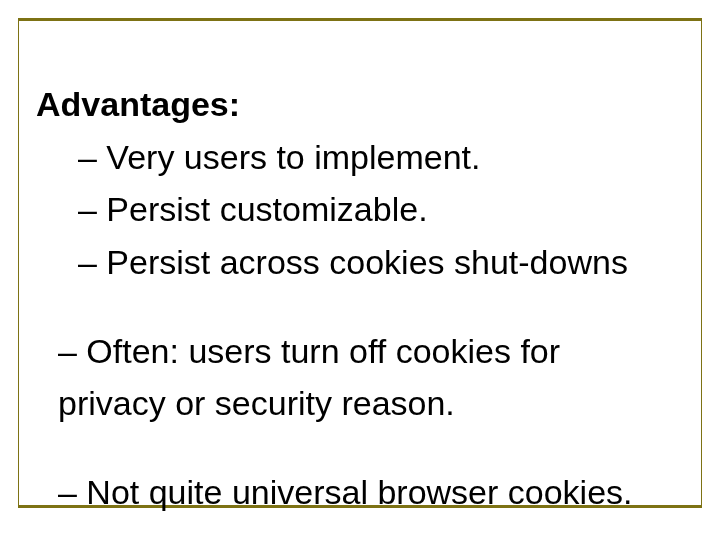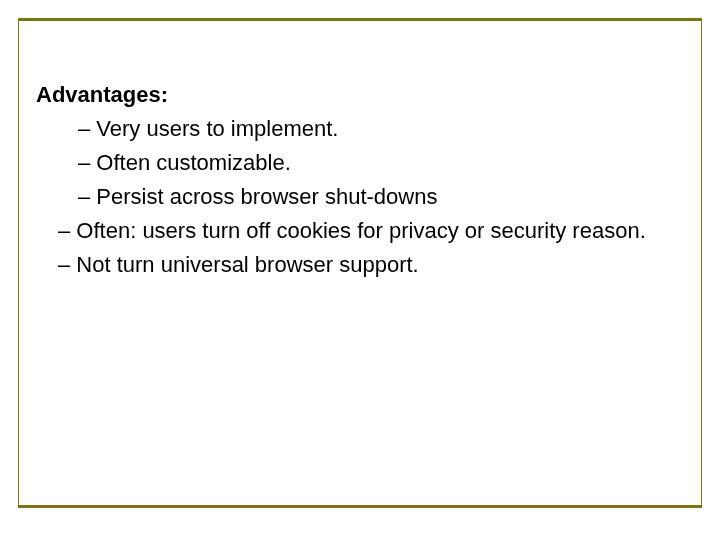--- a/index.html
+++ b/index.html
@@ -19,38 +19,39 @@
     border-left: 1px solid #7d7214;
     border-right: 1px solid #7d7214;
     border-bottom: 3px solid #7d7214;
   }
   .content {
     position: absolute;
     left: 36px;
     top: 78px;
     width: 640px;
     color: #000000;
-    font-size: 22px;
+    font-size: 34px;
     line-height: 1.55;
   }
   .heading {
     font-weight: bold;
   }
   .bullet {
     padding-left: 42px;
   }
   .sub {
     padding-left: 22px;
+    margin-top: 36px;
   }
 </style>
 </head>
 <body>
 
 <div class="slide-frame"></div>
 
 <div class="content">
   <div class="heading">Advantages:</div>
   <div class="bullet">– Very users to implement.</div>
-  <div class="bullet">– Often customizable.</div>
-  <div class="bullet">– Persist across browser shut-downs</div>
+  <div class="bullet">– Persist customizable.</div>
+  <div class="bullet">– Persist across cookies shut-downs</div>
   <div class="sub">– Often: users turn off cookies for privacy or security reason.</div>
-  <div class="sub">– Not turn universal browser support.</div>
+  <div class="sub">– Not quite universal browser cookies.</div>
 </div>
 
 </body></html>

